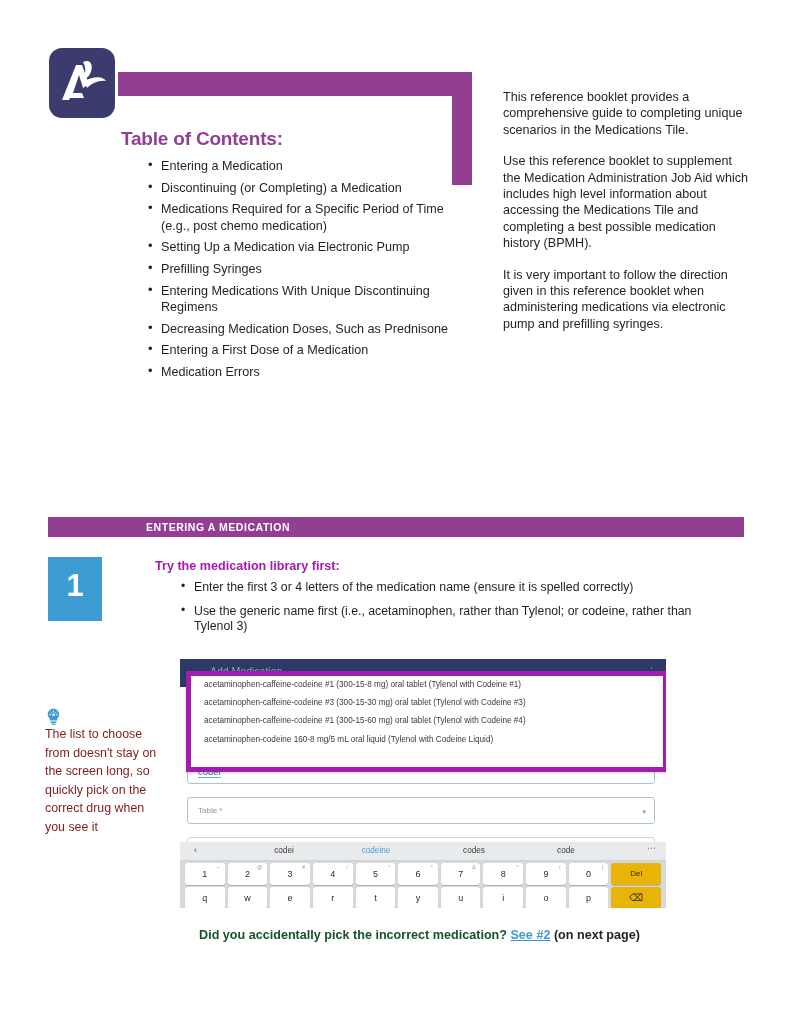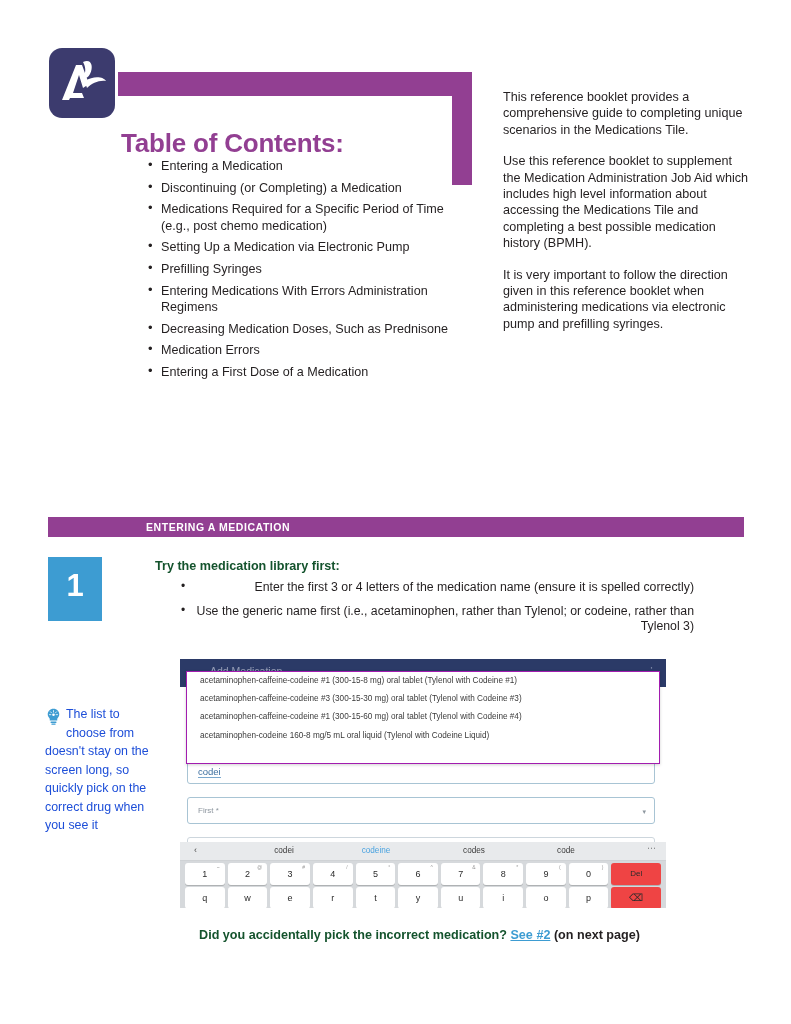--- a/index.html
+++ b/index.html
@@ -51,21 +51,21 @@
     width: 20px;
     height: 89px;
     background: #923f92;
   }
 
   
   .toc-title {
     position: absolute;
     left: 121px;
     top: 128px;
-    font-size: 26px;
+    font-size: 19px;
     font-weight: bold;
     color: #923f92;
     letter-spacing: -0.2px;
   }
   .toc-list {
     position: absolute;
     left: 143px;
     top: 158px;
     width: 300px;
     margin: 0;
@@ -139,31 +139,30 @@
     font-weight: bold;
     color: #ffffff;
     line-height: 1;
   }
   .step-head {
     position: absolute;
     left: 155px;
     top: 559px;
     font-size: 12.6px;
     font-weight: bold;
-    color: #14532d;
+    color: #a21caf;
   }
   .step-list {
     position: absolute;
     left: 176px;
     top: 580px;
     width: 500px;
     margin: 0;
     padding: 0 0 0 18px;
     list-style: none;
-    text-align: right;
   }
   .step-list li {
     position: relative;
     font-size: 12.3px;
     line-height: 15.6px;
     color: #231f20;
     margin-bottom: 8px;
   }
   .step-list li::before {
     content: "\2022";
@@ -183,21 +182,22 @@
   }
   .tip-icon {
     float: left;
     width: 17px;
     height: 19px;
     margin: 1px 4px 0 0;
   }
   .tip-text {
     font-size: 12.4px;
     line-height: 18.5px;
-    color: #1d4ed8;
+    color: #7f1d1d;
+    margin-top: 20px;
   }
 
   
   .shot {
     position: absolute;
     left: 180px;
     top: 659px;
     width: 486px;
     height: 249px;
     background: #ffffff;
@@ -238,21 +238,21 @@
   }
 
   
   .dropdown {
     position: absolute;
     left: 6px;
     top: 12px;
     width: 472px;
     height: 91px;
     background: #ffffff;
-    border: 1px solid #a21caf;
+    border: 5px solid #a21caf;
     box-shadow: 0 1px 3px rgba(0,0,0,0.18);
   }
   .dd-item {
     position: relative;
     height: 18.2px;
     line-height: 18.2px;
     padding-left: 13px;
     font-size: 8.2px;
     color: #3a3a3a;
     white-space: nowrap;
@@ -394,21 +394,21 @@
   .key .alt {
     position: absolute;
     right: 5px;
     top: 0px;
     font-size: 5px;
     color: #9a9a9a;
     line-height: 8px;
   }
   .key.wide {
     flex: 1.25;
-    background: #ef4444;
+    background: #eab308;
     font-size: 8px;
   }
   .key.wide.bsp { font-size: 10px; }
 
   
   .footer-q {
     position: absolute;
     left: 0;
     right: 0;
     top: 928px;
@@ -436,24 +436,24 @@
   <div class="bar-h"></div>
   <div class="bar-v"></div>
 
   <div class="toc-title">Table of Contents:</div>
   <ul class="toc-list">
     <li>Entering a Medication</li>
     <li>Discontinuing (or Completing) a Medication</li>
     <li>Medications Required for a Specific Period of Time (e.g., post chemo medication)</li>
     <li>Setting Up a Medication via Electronic Pump</li>
     <li>Prefilling Syringes</li>
-    <li>Entering Medications With Errors Administration Regimens</li>
+    <li>Entering Medications With Unique Discontinuing Regimens</li>
     <li>Decreasing Medication Doses, Such as Prednisone</li>
+    <li>Entering a First Dose of a Medication</li>
     <li>Medication Errors</li>
-    <li>Entering a First Dose of a Medication</li>
   </ul>
 
   <div class="intro">
     <p>This reference booklet provides a comprehensive guide to completing unique scenarios in the Medications Tile.</p>
     <p>Use this reference booklet to supplement the Medication Administration Job Aid which includes high level information about accessing the Medications Tile and completing a best possible medication history (BPMH).</p>
     <p>It is very important to follow the direction given in this reference booklet when administering medications via electronic pump and prefilling syringes.</p>
   </div>
 
   <div class="section-banner">
     <span>ENTERING A MEDICATION</span>
@@ -494,21 +494,21 @@
     </div>
 
     <div class="form-label-ghost">Medication</div>
 
     <div class="field field-med">
       <span class="flab">Medication (Full text)</span>
       <span class="fval">codei</span>
     </div>
 
     <div class="field field-status">
-      <span class="fph">First *</span>
+      <span class="fph">Table *</span>
       <span class="fcaret">▾</span>
     </div>
 
     <div class="field field-partial">
       <span class="fph">Reason (Therapeutic Intent)</span>
     </div>
 
     <div class="dropdown">
       <div class="dd-item">acetaminophen-caffeine-codeine #1 (300-15-8 mg) oral tablet (Tylenol with Codeine #1)</div>
       <div class="dd-item">acetaminophen-caffeine-codeine #3 (300-15-30 mg) oral tablet (Tylenol with Codeine #3)</div>

